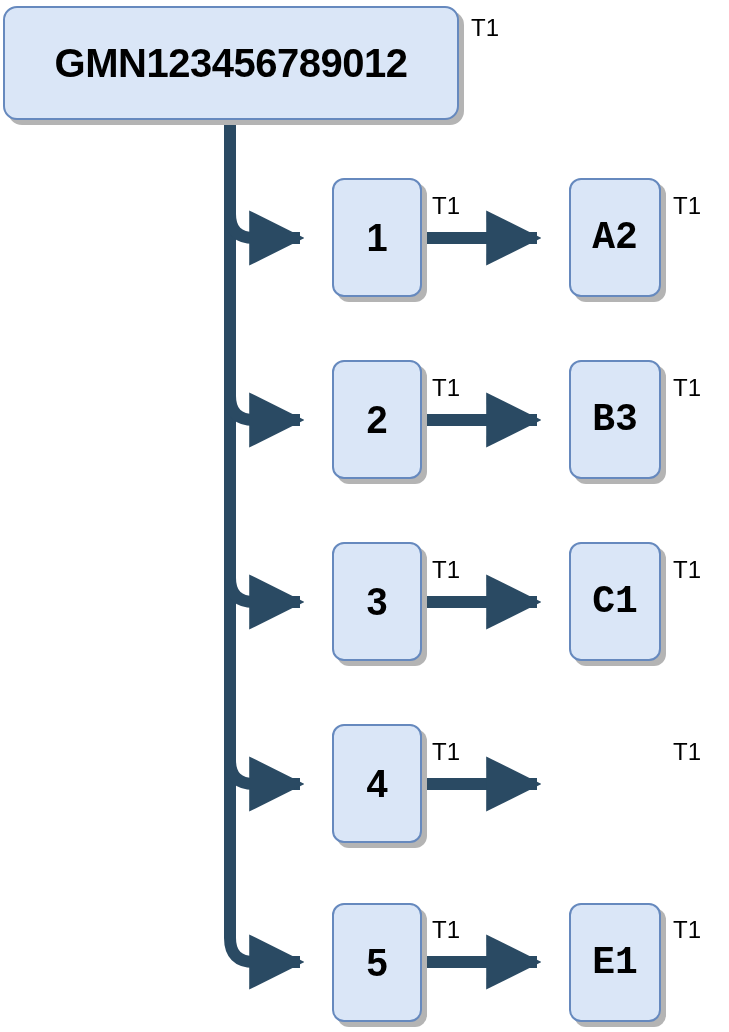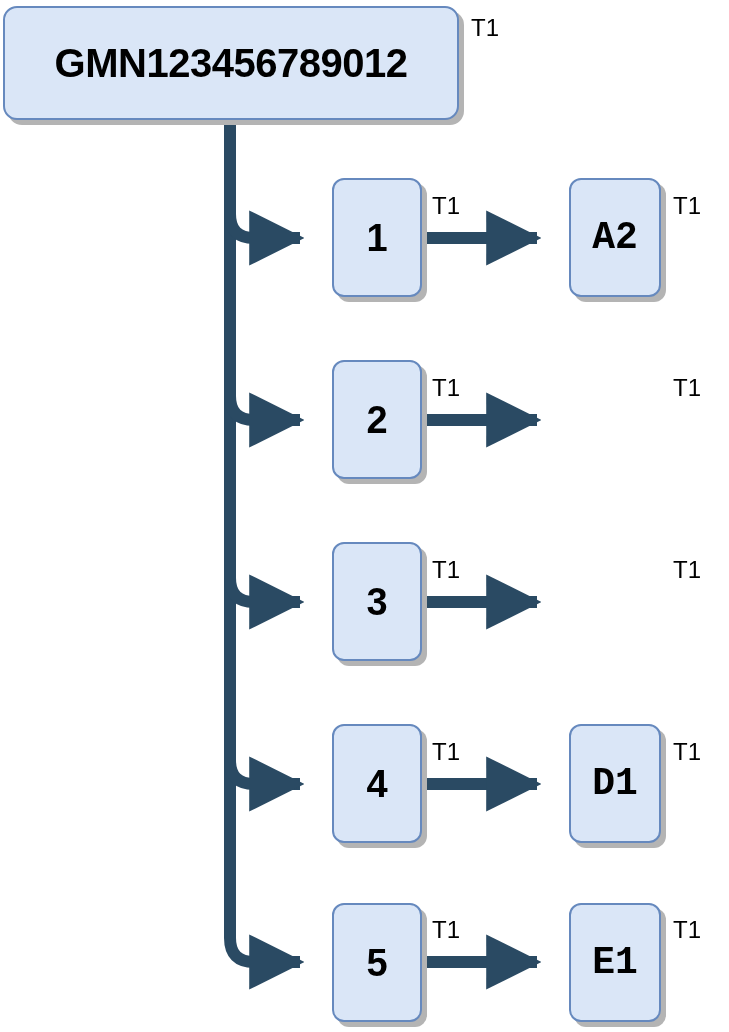--- a/index.html
+++ b/index.html
@@ -141,35 +141,38 @@
   <div class="edge-label" style="left:432px; top:194px;">T1</div>
   <div class="node node-end row-1">
     <span class="node-label">A2</span>
   </div>
   <div class="edge-label" style="left:673px; top:194px;">T1</div>
 
   <div class="node node-mid row-2">
     <span class="node-label">2</span>
   </div>
   <div class="edge-label" style="left:432px; top:376px;">T1</div>
+  <div class="node node-end row-2">
+    <span class="node-label">B3</span>
+  </div>
   <div class="edge-label" style="left:673px; top:376px;">T1</div>
 
   <div class="node node-mid row-3">
     <span class="node-label">3</span>
   </div>
   <div class="edge-label" style="left:432px; top:558px;">T1</div>
+  <div class="node node-end row-3">
+    <span class="node-label">C1</span>
+  </div>
   <div class="edge-label" style="left:673px; top:558px;">T1</div>
 
   <div class="node node-mid row-4">
     <span class="node-label">4</span>
   </div>
   <div class="edge-label" style="left:432px; top:740px;">T1</div>
-  <div class="node node-end row-4">
-    <span class="node-label">D1</span>
-  </div>
   <div class="edge-label" style="left:673px; top:740px;">T1</div>
 
   <div class="node node-mid row-5">
     <span class="node-label">5</span>
   </div>
   <div class="edge-label" style="left:432px; top:918px;">T1</div>
   <div class="node node-end row-5">
     <span class="node-label">E1</span>
   </div>
   <div class="edge-label" style="left:673px; top:918px;">T1</div>

